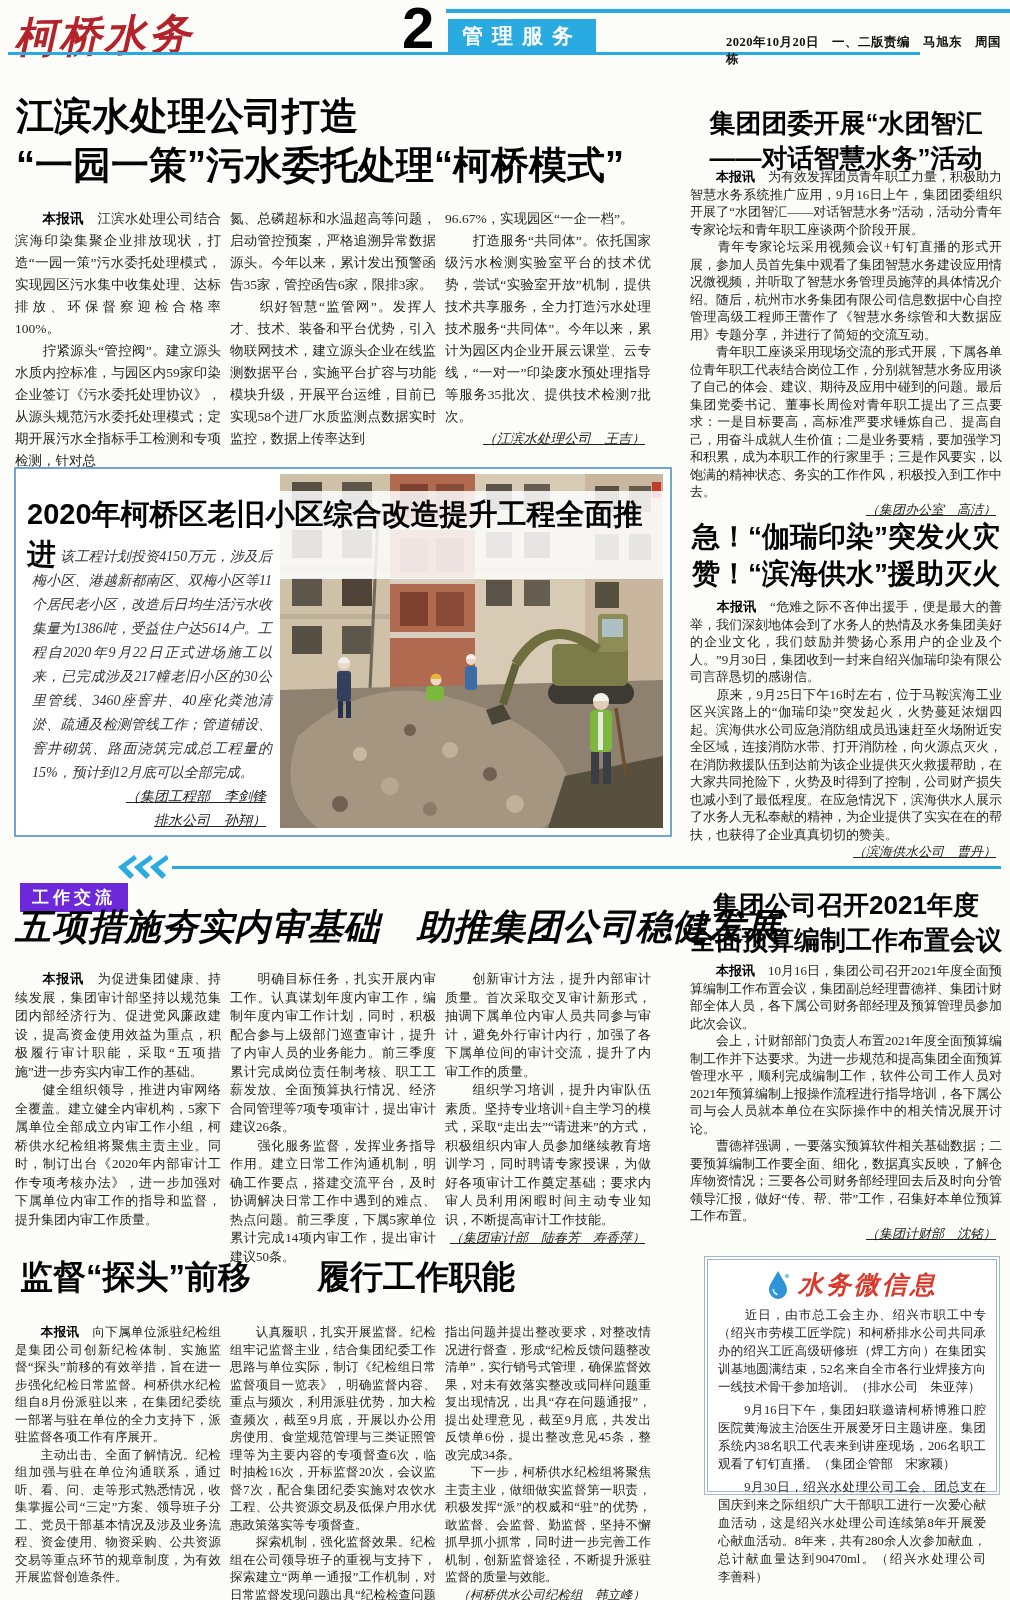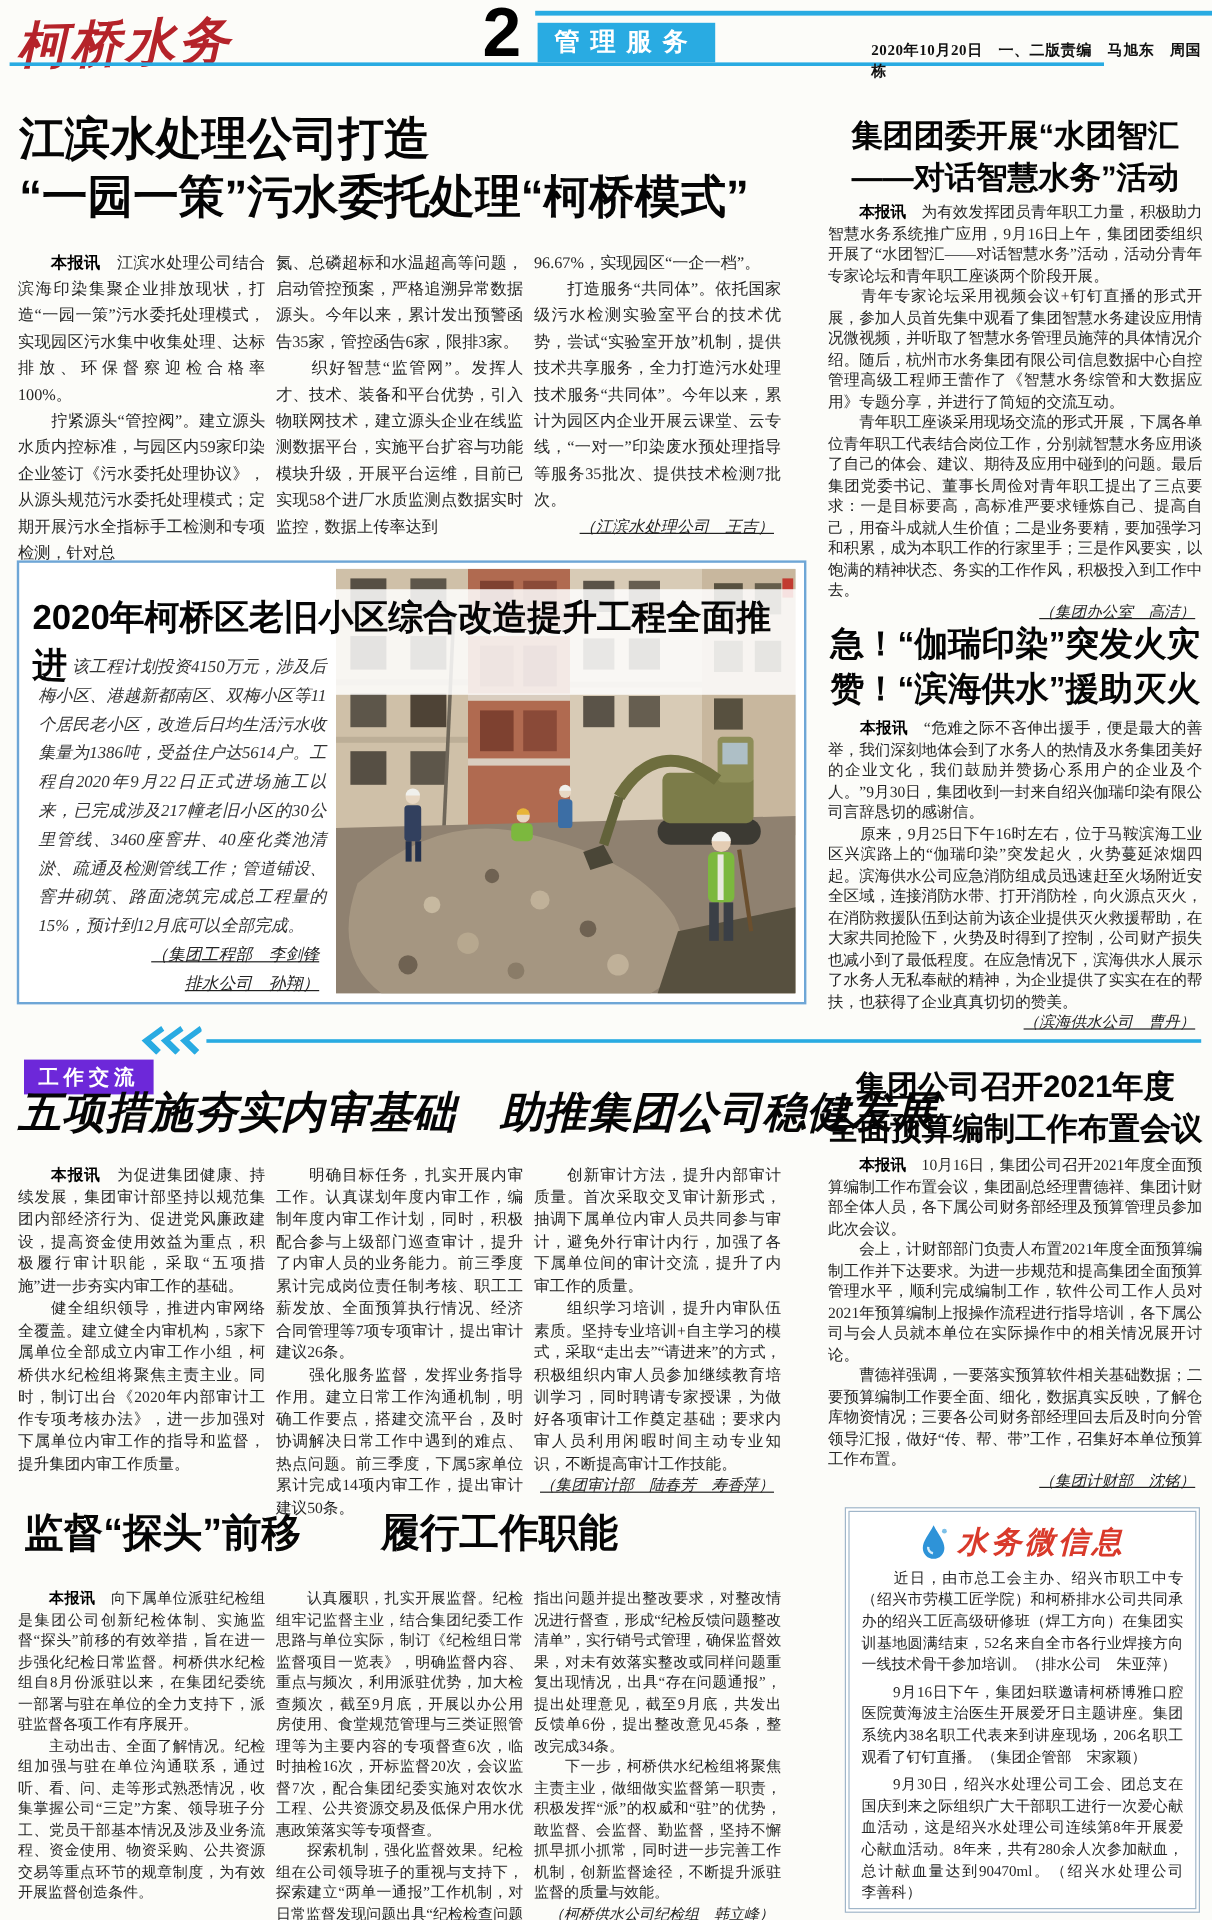--- a/index.html
+++ b/index.html
@@ -24,21 +24,21 @@
   .dateline { left:726px; top:34px; font-size:12.5px; font-weight:bold; color:#111;
               letter-spacing:.5px; }
 
   
   .hl { font-family:"Liberation Sans","DejaVu Sans",sans-serif; font-weight:900; color:#050505; line-height:1.18; }
   .lt1 { left:16px; top:94px;  font-size:38px; }
   .lt2 { left:16px; top:143px; font-size:38px; }
   .audit-title { left:15px; top:906px; font-size:36px; letter-spacing:.5px;font-style:italic; }
   .sup-title   { left:20px; top:1258px; font-size:33px; }
   .rail-title  { left:690px; width:312px; text-align:center; }
-  .rt-youth  { top:96px;  font-size:26px; line-height:35px; }
+  .rt-youth  { top:106px;  font-size:26px; line-height:35px; }
   .rt-fire   { top:518px; font-size:28px; line-height:37px; }
   .rt-budget { top:888px; font-size:26px; line-height:35px; }
 
   
   .cols { display:flex; gap:9px; width:660px; }
   .ncol { width:206px; margin:0; text-align:justify; color:#262626; }
   .flow { white-space:pre-line; }
   .lead-cols { left:15px; top:208px; }  .lead-cols .ncol { font-size:13.5px; line-height:22px; }
   .audit-cols { left:15px; top:970px; } .audit-cols .ncol { font-size:13px; line-height:18.5px; }
   .sup-cols  { left:15px; top:1324px; } .sup-cols .ncol  { font-size:12.5px; line-height:17.5px; }
@@ -65,21 +65,21 @@
                 text-align:justify; color:#333; }
 
   
   .sec-badge { left:20px; top:851px; background:#6d28d9; color:#fff; font-size:17px;
                font-weight:bold; padding:3px 12px; letter-spacing:4px;
                font-family:"Liberation Sans",sans-serif;margin-top:32px; }
   .chevrons { left:114px; top:855px; }
   .sec-line { left:172px; top:866px; width:829px; height:3px; background:#29abe2; }
 
   
-  .info-box { left:704px; top:1256px; width:296px; height:338px;
+  .info-box { left:704px; top:1256px; width:296px; height:239px;
               border:4px double #a0b6c9; background:#fff; box-sizing:border-box; }
   .info-title-row { display:flex; align-items:center; justify-content:center;
                     gap:8px; margin-top:8px; }
   .info-title { color:#d93a2b; font-size:25px; font-weight:bold; font-style:italic;
                 letter-spacing:3px; font-family:"DejaVu Serif",serif; }
   .brief { margin:5px 10px 0; font-size:12.5px; line-height:18px;
            text-align:justify; color:#262626; }
 </style>
 </head>
 <body>

